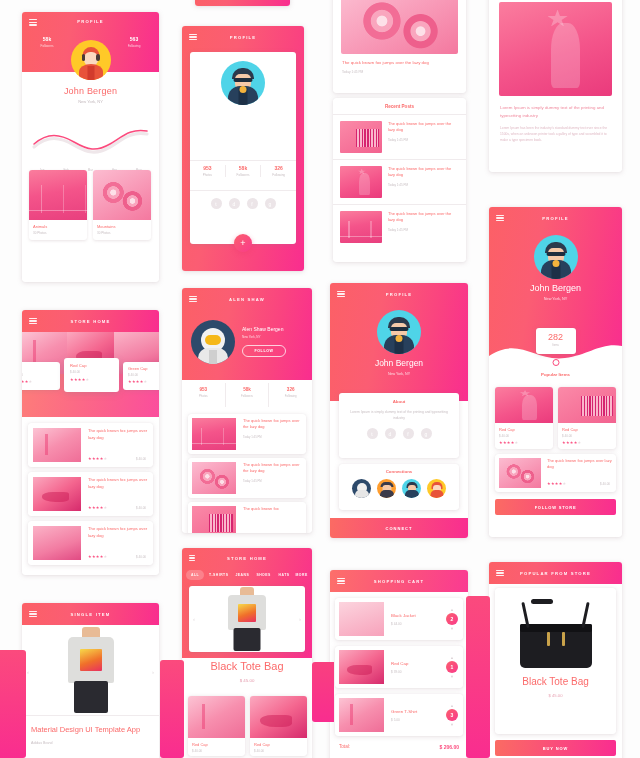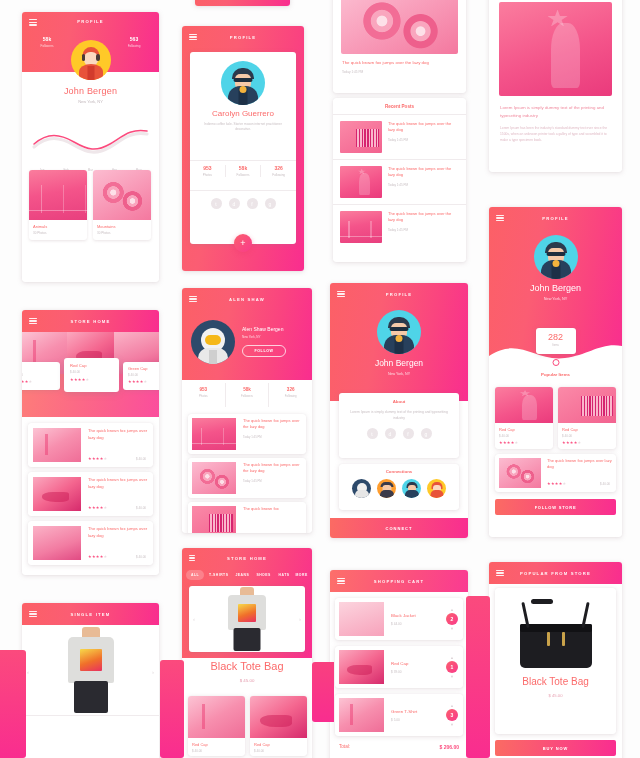--- a/index.html
+++ b/index.html
@@ -168,24 +168,20 @@
     </div>
     <div class="card" style="position:absolute;left:8px;top:26px;width:106px;height:192px;box-shadow:0 1px 4px rgba(150,120,130,.25)">
       <div class="av av-cyan" style="position:absolute;left:50%;top:9px;transform:translateX(-50%);width:44px;height:44px;">
         <div style="position:absolute;left:50%;top:7px;transform:translateX(-50%);width:22px;height:11px;background:#2b3a4d;border-radius:10px 10px 0 0;"></div>
         <div style="position:absolute;left:50%;top:13px;transform:translateX(-50%);width:16px;height:15px;background:#f6c9a8;border-radius:5px;"></div>
         <div style="position:absolute;left:50%;top:17px;transform:translateX(-50%);width:19px;height:4px;background:#1f2d3d;border-radius:2px;"></div>
         <div class="face-body" style="width:30px;height:19px;background:#27405c;border-radius:12px 12px 0 0;"></div>
         <div style="position:absolute;left:50%;bottom:0;transform:translateX(-50%);width:9px;height:17px;background:#1d3047;"></div>
         <div style="position:absolute;left:50%;top:25px;transform:translateX(-50%);width:7px;height:7px;background:#f4b33d;border-radius:50%;"></div>
       </div>
-      <div style="position:absolute;left:0;right:0;top:57px;text-align:center;">
-        <div style="font-size:8px;color:#fb6b6b;">Carolyn Guerrero</div>
-        <div style="font-size:3.2px;color:#c9c0c4;margin:4px 10px 0;line-height:1.7;">Indiemo coffee kale. Starter mason internet practitioner decorative.</div>
-      </div>
       <div class="divider" style="position:absolute;left:0;right:0;top:108px;"></div>
       <div style="position:absolute;left:0;right:0;top:113px;display:flex;">
         <div style="flex:1;text-align:center;">
           <div style="font-size:5px;color:#fb6b6b;font-weight:bold">953</div>
           <div style="font-size:3px;color:#c9c0c4;margin-top:2px">Photos</div>
         </div>
         <div style="flex:1;text-align:center;border-left:1px solid #f0ebed;border-right:1px solid #f0ebed;">
           <div style="font-size:5px;color:#fb6b6b;font-weight:bold">58k</div>
           <div style="font-size:3px;color:#c9c0c4;margin-top:2px">Followers</div>
         </div>
@@ -515,20 +511,24 @@
       <div style="position:absolute;left:50%;top:2px;transform:translateX(-50%);width:50px;height:86px;">
         <div style="position:absolute;left:50%;top:0;transform:translateX(-50%);width:18px;height:14px;background:#e8bb96;border-radius:3px;"></div>
         <div style="position:absolute;left:50%;top:10px;transform:translateX(-50%);width:46px;height:46px;background:#dededc;border-radius:5px 5px 2px 2px;"></div>
         <div style="position:absolute;left:50%;top:22px;transform:translateX(-50%);width:22px;height:22px;background:linear-gradient(160deg,#f7d94a,#f0702a 55%,#e83060);border-radius:1px;"></div>
         <div style="position:absolute;left:50%;top:54px;transform:translateX(-50%);width:34px;height:32px;background:#2a2a30;border-radius:2px;"></div>
       </div>
       <div style="position:absolute;left:5px;top:44px;color:#ded5d9;font-size:6px;">‹</div>
       <div style="position:absolute;right:5px;top:44px;color:#ded5d9;font-size:6px;">›</div>
     </div>
     <div class="divider"></div>
+    <div style="padding:8px 9px;">
+      <div style="font-size:7.5px;color:#fb6b6b;line-height:1.5;">Material Design UI Template App</div>
+      <div style="font-size:3.6px;color:#c9c0c4;margin-top:6px;">Adidas Brand</div>
+    </div>
   </div>
 
   <div class="card" style="left:182px;top:548px;width:130px;height:215px;">
     <div class="grad" style="position:absolute;left:0;right:0;top:0;height:110px;"></div>
     <div class="appbar" style="position:relative;height:20px;">
       <div class="hamb" style="width:6px">
           <i></i>
           <i></i>
           <i></i>
         </div>

